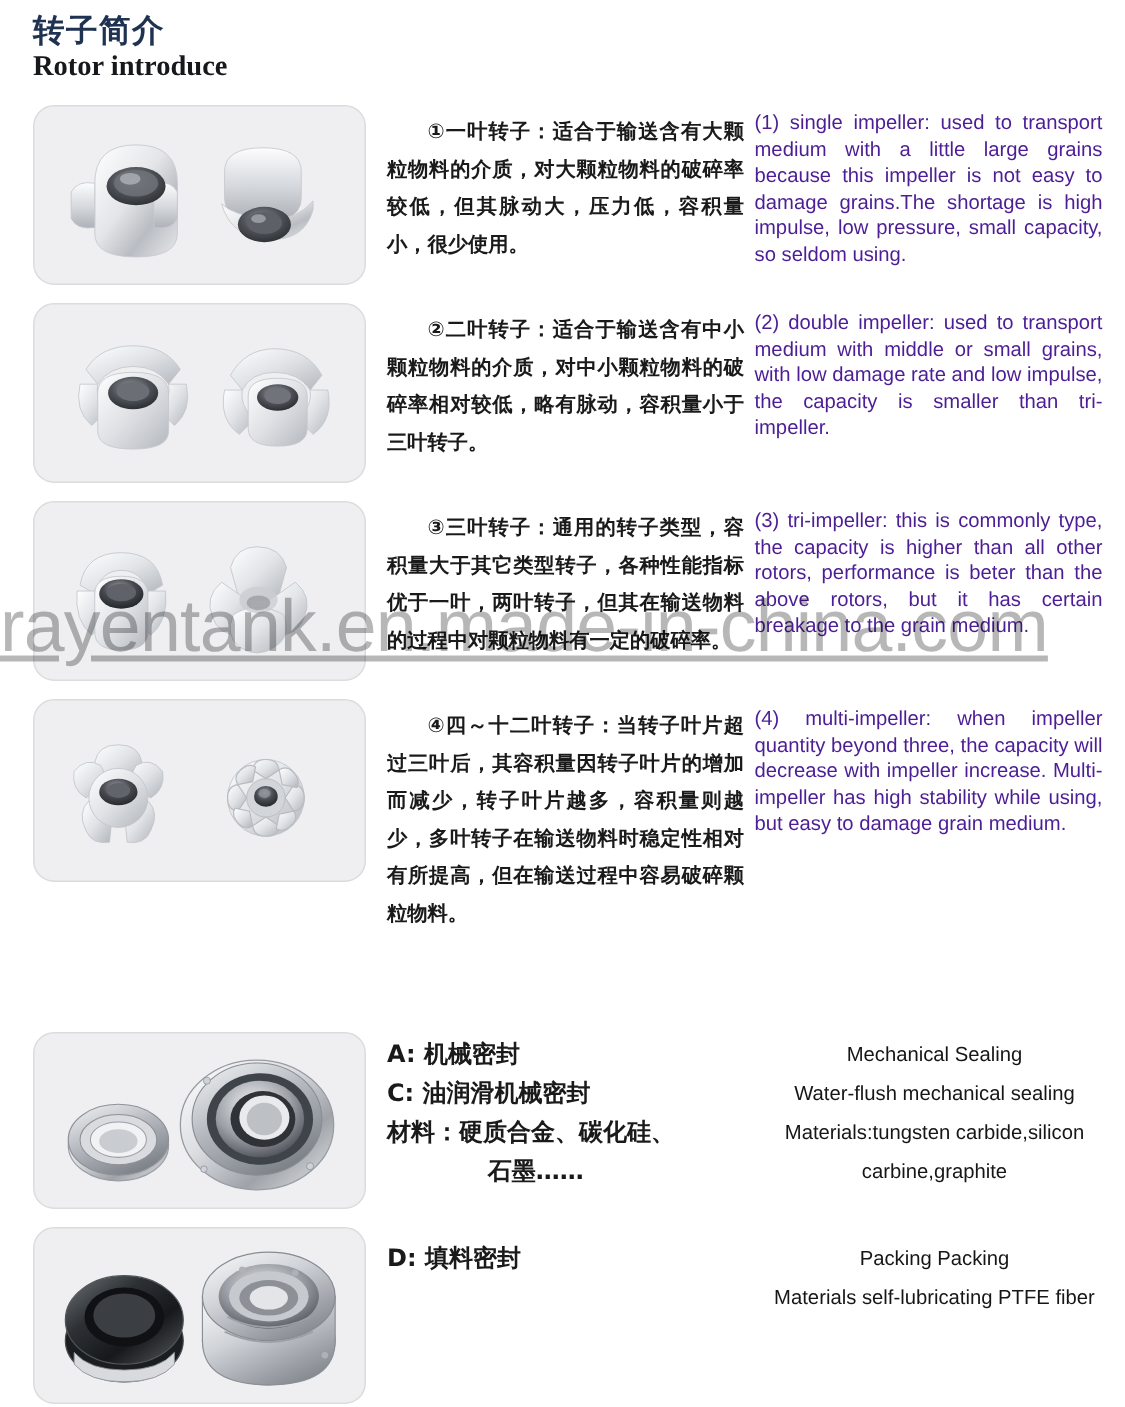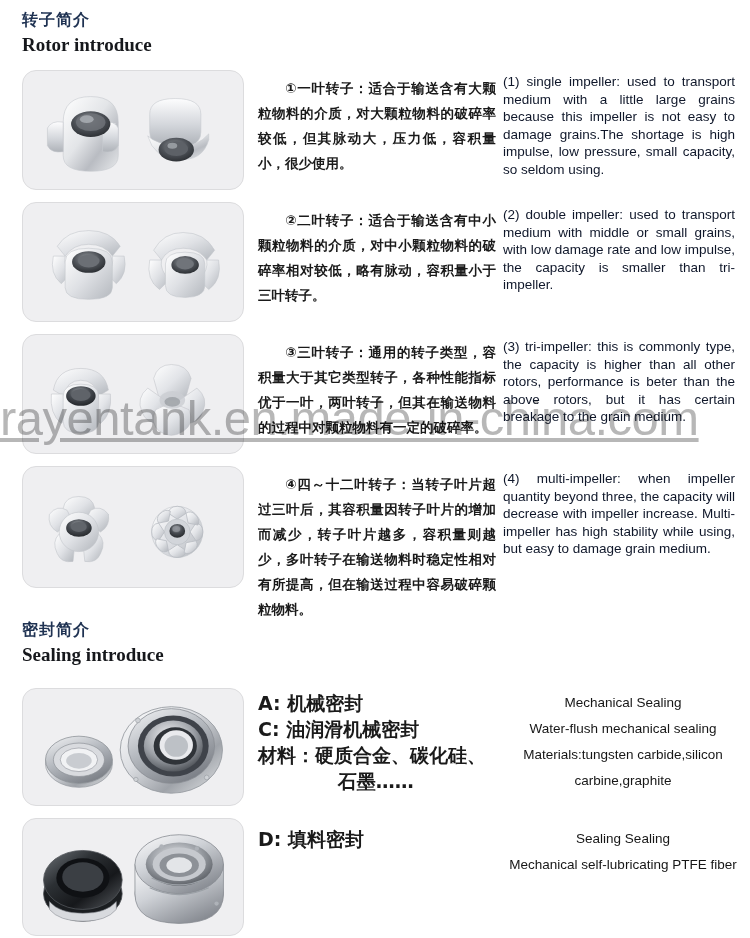--- a/index.html
+++ b/index.html
@@ -22,21 +22,21 @@
   }
 
   
   .section-head {
     position: absolute;
     left: 22px;
   }
   .head-cn {
     font-family: "DejaVu Serif", "Liberation Serif", serif;
     font-weight: bold;
-    font-size: 16px;
+    font-size: 21px;
     color: #1f3252;
     letter-spacing: 1px;
     line-height: 24px;
     white-space: nowrap;
   }
   .head-en {
     font-family: "Liberation Serif", "DejaVu Serif", serif;
     font-weight: bold;
     font-size: 19px;
     color: #16181c;
@@ -76,32 +76,32 @@
     text-align: justify;
     text-justify: inter-ideograph;
   }
 
   .col-en {
     position: absolute;
     left: 503px;
     width: 232px;
     font-family: "Liberation Sans", "DejaVu Sans", sans-serif;
     font-size: 13.5px;
-    color: #0f172a;
+    color: #4c1d95;
     line-height: 17.6px;
     text-align: justify;
   }
 
   
   .seal-cn {
     position: absolute;
     left: 258px;
     width: 240px;
     font-family: "DejaVu Sans", "Liberation Sans", sans-serif;
-    font-size: 19px;
+    font-size: 16px;
     font-weight: bold;
     color: #1a1a1a;
   }
   .seal-cn div { line-height: 26px; white-space: nowrap; }
   .seal-cn .hang { padding-left: 4.2em; }
 
   .seal-en {
     position: absolute;
     left: 503px;
     width: 240px;
@@ -298,24 +298,20 @@
           <circle cx="156" cy="66" r="13" fill="#d2d5da" stroke="#b8bcc2" stroke-width="0.6"></circle>
           <ellipse cx="156" cy="65" rx="8" ry="7" fill="url(#bore4)"></ellipse>
           <ellipse cx="155" cy="63" rx="4" ry="3" fill="#8e9298" opacity="0.8"></ellipse>
         </g>
       </svg>
     </div>
     <div class="col-cn" style="top: 6px; text-indent: 2em;">④四～十二叶转子：当转子叶片超过三叶后，其容积量因转子叶片的增加而减少，转子叶片越多，容积量则越少，多叶转子在输送物料时稳定性相对有所提高，但在输送过程中容易破碎颗粒物料。</div>
     <div class="col-en" style="top:4px;">(4) multi-impeller: when impeller quantity beyond three, the capacity will decrease with impeller increase. Multi-impeller has high stability while using, but easy to damage grain medium.</div>
   </div>
 
-  <div class="section-head" style="top:618px;">
-    <div class="head-cn">密封简介</div>
-    <div class="head-en">Sealing introduce</div>
-  </div>
 
   <div class="row" style="top:688px;">
     <div class="photo-panel" style="top:0; height:118px;">
       <svg viewBox="0 0 222 118" xmlns="http://www.w3.org/2000/svg">
         <defs>
           <linearGradient id="s1" x1="0" y1="0" x2="1" y2="1">
             <stop offset="0%" stop-color="#ffffff"></stop>
               <stop offset="40%" stop-color="#dcdee2"></stop>
             <stop offset="70%" stop-color="#9fa3a9"></stop>
               <stop offset="100%" stop-color="#e6e8ea"></stop>
@@ -411,20 +407,20 @@
           <circle cx="140" cy="28" r="2.2" fill="#aeb2b8"></circle>
           <circle cx="176" cy="30" r="2.2" fill="#aeb2b8"></circle>
           <circle cx="196" cy="86" r="2.2" fill="#aeb2b8"></circle>
         </g>
       </svg>
     </div>
     <div class="seal-cn" style="top:8px;">
       <div>D: 填料密封</div>
     </div>
     <div class="seal-en" style="top:8px;">
-      <div>Sealing Sealing</div>
-      <div>Mechanical self-lubricating PTFE fiber</div>
+      <div>Packing Packing</div>
+      <div>Materials self-lubricating PTFE fiber</div>
     </div>
   </div>
 
   <div class="watermark">rayentank.en.made-in-china.com</div>
 
 </div>
 
 </body></html>

